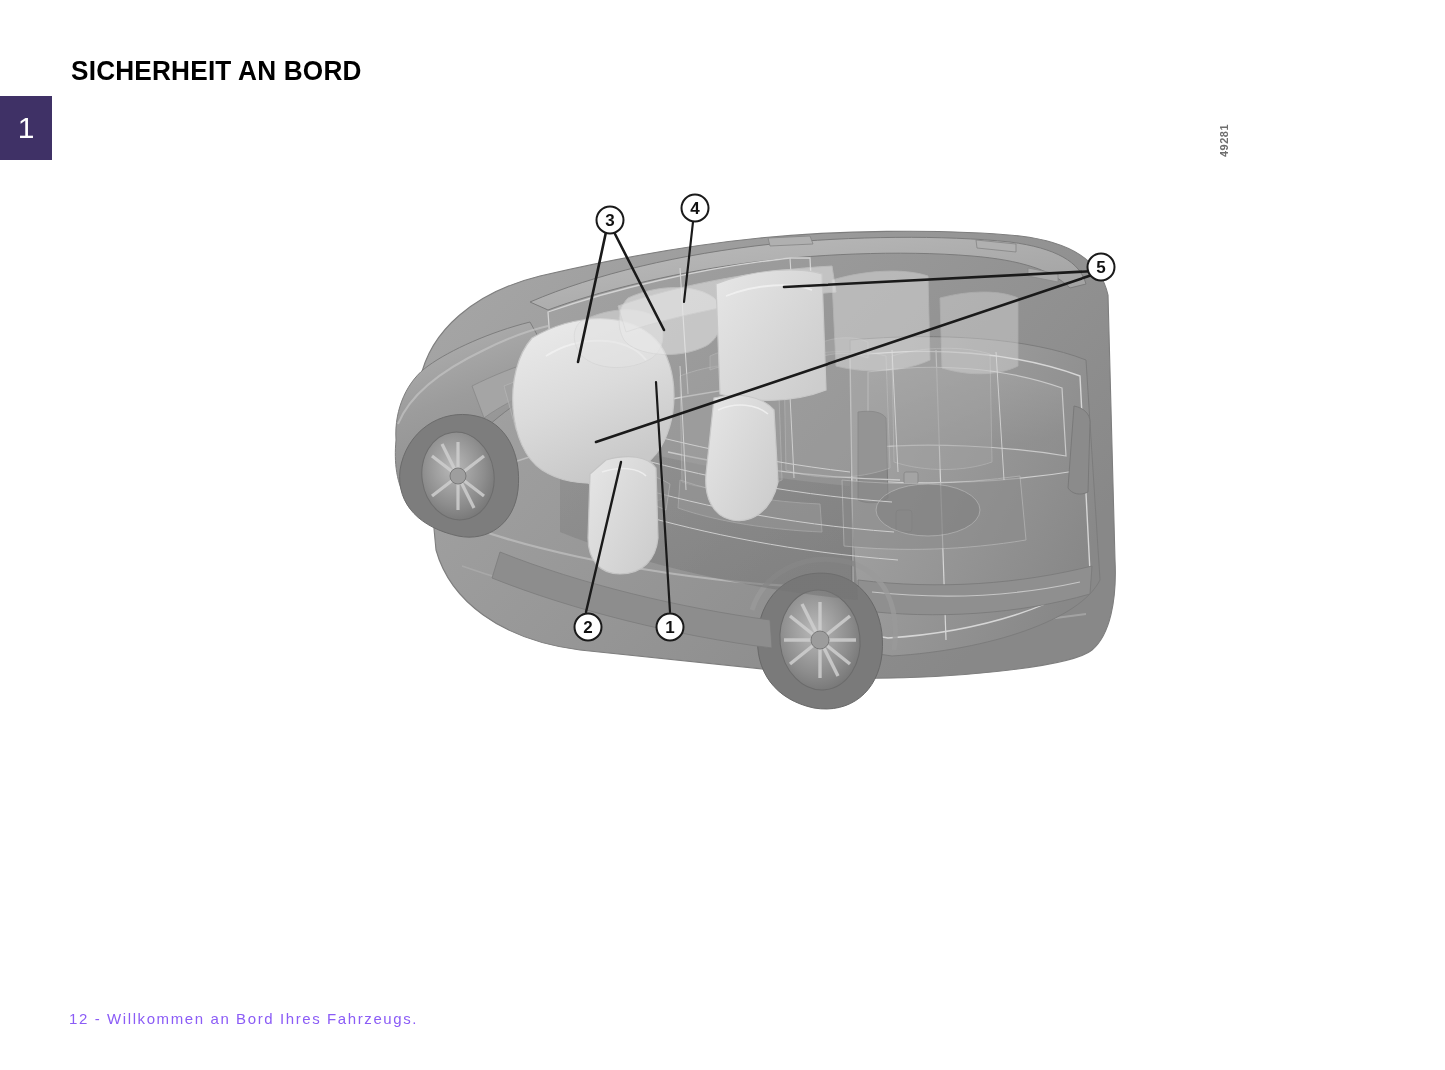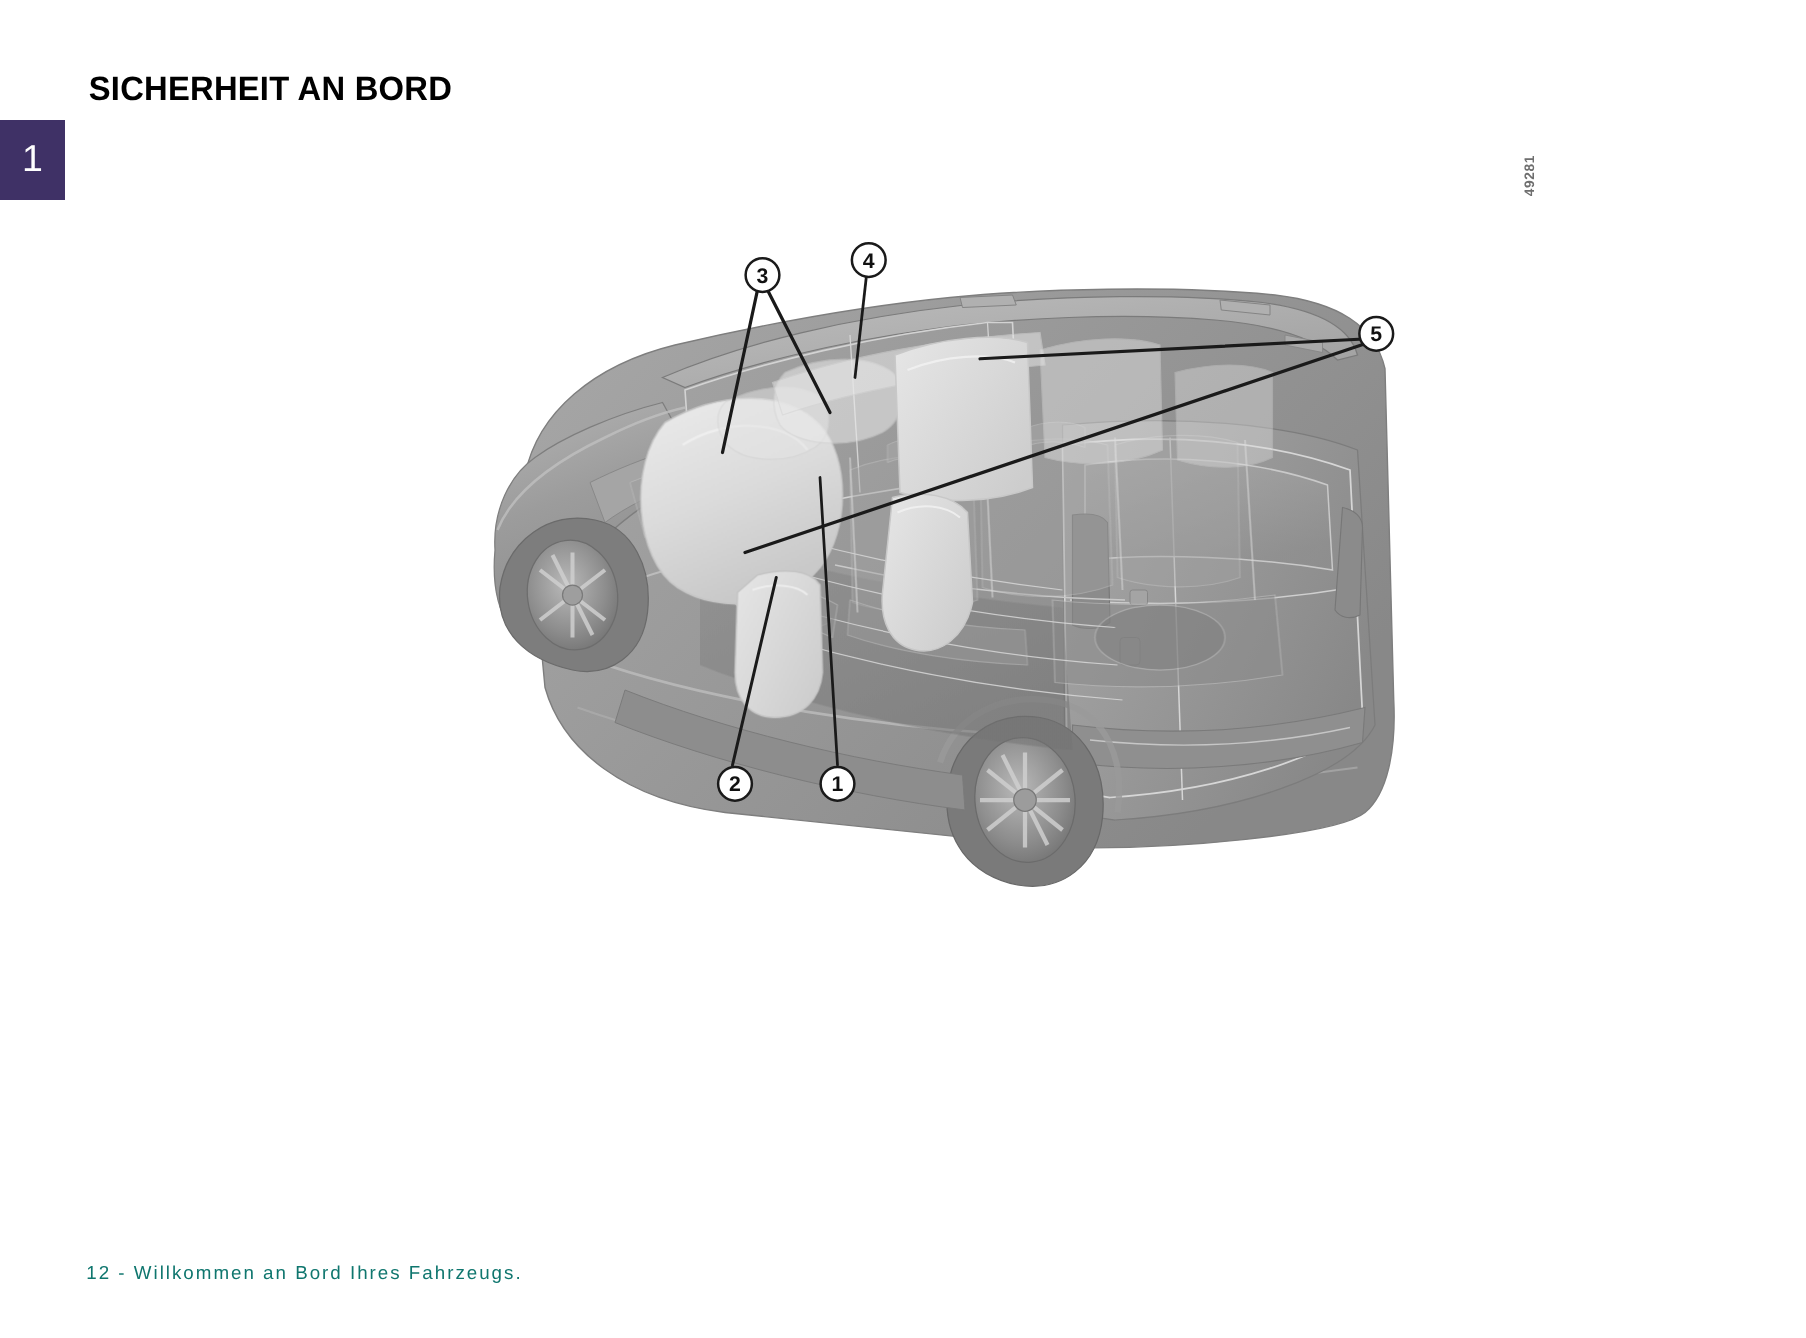--- a/index.html
+++ b/index.html
@@ -65,21 +65,21 @@
   }
   .figure-id-inner { display: inline-block; transform: translate(-57px, 2px); }
 
   
   .page-footer {
     position: absolute;
     left: 69px;
     top: 1010px;
     font-size: 15px;
     letter-spacing: 1.6px;
-    color: #0f766e;
+    color: #8b5cf6;
     white-space: nowrap;
   }
 
   
   .illustration {
     position: absolute;
     left: 380px;
     top: 180px;
     width: 760px;
     height: 570px;

